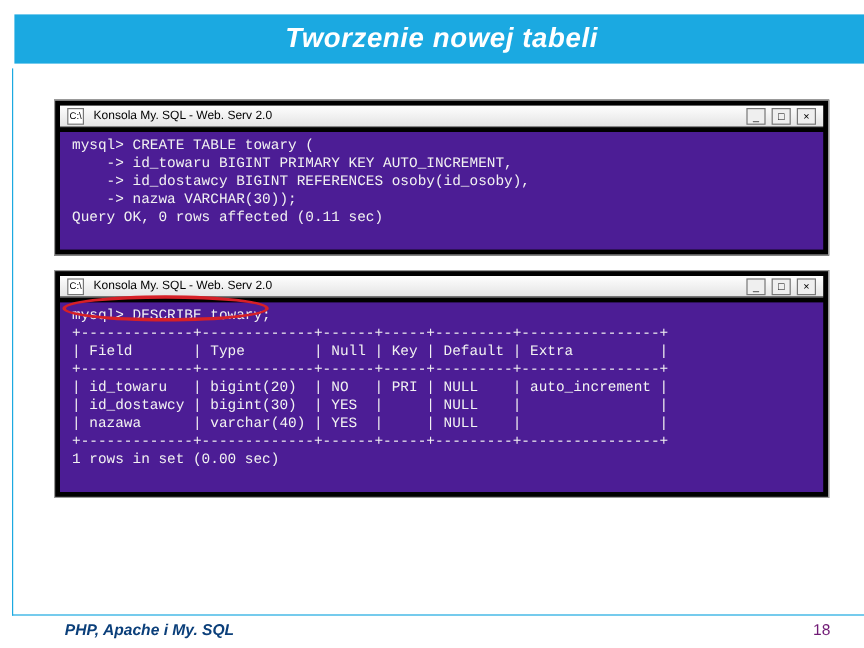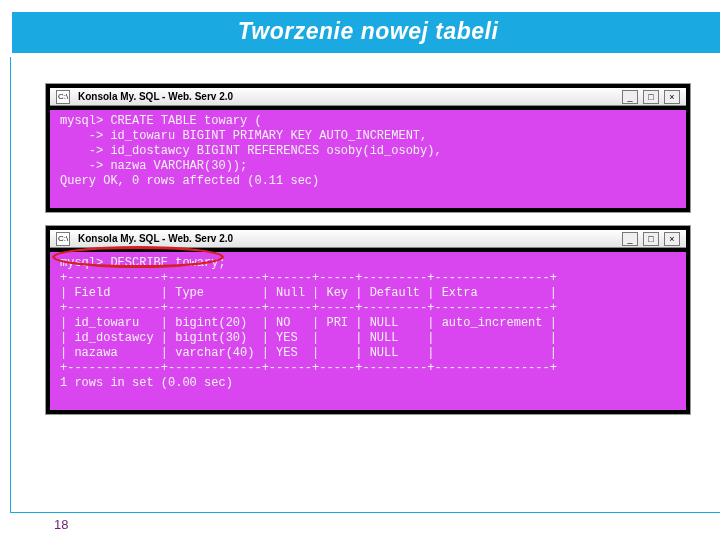--- a/index.html
+++ b/index.html
@@ -48,35 +48,35 @@
     width: 14px;
     height: 14px;
     background: #fff;
     border: 1px solid #777;
     margin-right: 4px;
     display: inline-flex;
     align-items: center;
     justify-content: center;
     font-size: 8px;
   }
-  .titlebar-title { font-weight: bold; flex: 0 0 auto; }
+  .titlebar-title { font-weight: normal; flex: 0 0 auto; }
   .titlebar-spacer { flex: 1; }
   .winbtn {
     width: 16px;
     height: 14px;
     border: 1px solid #777;
     background: #efefef;
     margin-left: 1px;
     font-size: 9px;
     line-height: 12px;
     text-align: center;
     font-family: sans-serif;
   }
   .terminal {
-    background: #d946ef;
+    background: #4c1d95;
     color: #f2f2f2;
     font-family: "Courier New", monospace;
     font-size: 12px;
     line-height: 15px;
     padding: 4px 6px;
     white-space: pre;
     overflow: hidden;
   }
   .highlight-oval {
     position: absolute;
@@ -148,14 +148,15 @@
 <span>| nazawa      | varchar(40) | YES  |     | NULL    |                |</span>
 <span>+-------------+-------------+------+-----+---------+----------------+</span>
 <span>1 rows in set (0.00 sec)</span>
 <span></span></div>
     <div class="highlight-oval" style="left:2px; top:16px;"></div>
   </div>
 
 </div>
 
 <div class="footer">
+  <span class="footer-left">PHP, Apache i My. SQL</span>
   <span class="footer-right">18</span>
 </div>
 
 </body></html>

